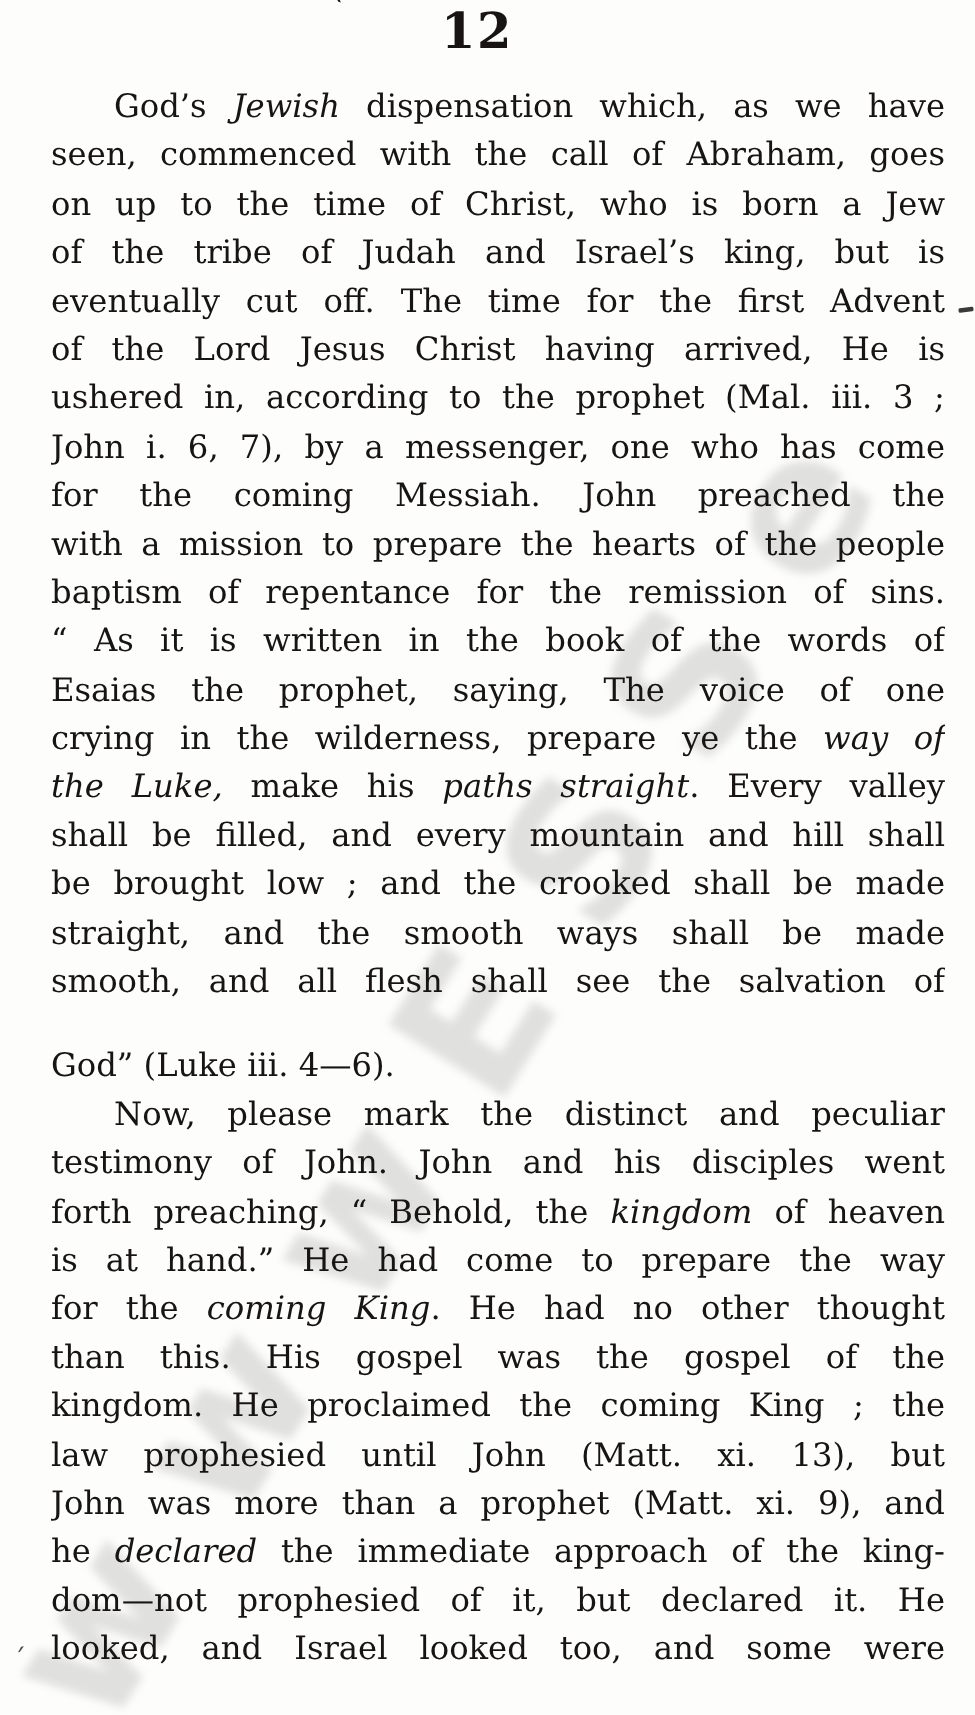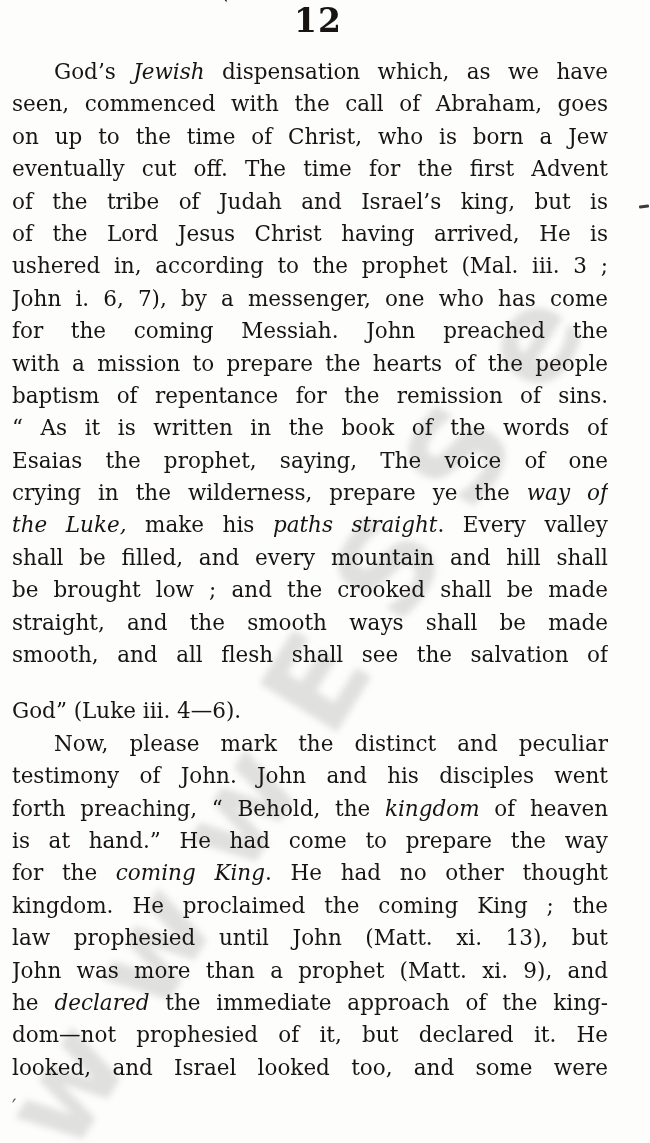--- a/index.html
+++ b/index.html
@@ -32,21 +32,21 @@
   }
   .speck-top {
     position: absolute;
     left: 219px; top: -6px;
     font-size: 21px; font-weight: bold;
     color: #1c1a18;
     transform: rotate(14deg);
   }
   .body-text {
     position: absolute;
-    top: 56px; left: 12px;
+    top: 56px; left: 34px;
     width: 596px;
   }
   .line {
     font-size: 21.5px;
     line-height: 32.4px;
     height: 32.4px;
     overflow: hidden;
     text-align: justify;
     text-align-last: justify;
     color: var(--ink);
@@ -97,42 +97,43 @@
   <div class="watermark">wwwESSe</div>
 
   <div class="pageno">12</div>
 
   <span class="speck-top">`</span>
 
   <div class="body-text">
       <div class="line indent"><span>God’s </span><i>Jewish</i><span> dispensation which, as we have</span></div>
       <div class="line"><span>seen, commenced with the call of Abraham, goes</span></div>
       <div class="line"><span>on up to the time of Christ, who is born a Jew</span></div>
+      <div class="line"><span>of the tribe of Judah and Israel’s king, but is</span></div>
       <div class="line"><span>eventually cut off. The time for the first Advent</span></div>
-      <div class="line"><span>of the tribe of Judah and Israel’s king, but is</span></div>
       <div class="line"><span>of the Lord Jesus Christ having arrived, He is</span></div>
       <div class="line"><span>ushered in, according to the prophet (Mal. iii. 3 ;</span></div>
       <div class="line"><span>John i. 6, 7), by a messenger, one who has come</span></div>
       <div class="line"><span>for the coming Messiah. John preached the</span></div>
       <div class="line"><span>with a mission to prepare the hearts of the people</span></div>
       <div class="line"><span>baptism of repentance for the remission of sins.</span></div>
       <div class="line"><span>“ As it is written in the book of the words of</span></div>
       <div class="line"><span>Esaias the prophet, saying, The voice of one</span></div>
       <div class="line"><span>crying in the wilderness, prepare ye the </span><i>way of</i></div>
       <div class="line"><i>the Luke,</i><span> make his </span><i>paths straight</i><span>. Every valley</span></div>
       <div class="line"><span>shall be filled, and every mountain and hill shall</span></div>
       <div class="line"><span>be brought low ; and the crooked shall be made</span></div>
       <div class="line"><span>straight, and the smooth ways shall be made</span></div>
       <div class="line"><span>smooth, and all flesh shall see the salvation of</span></div>
       <div class="line no-justify"><span>God” (Luke iii. 4—6).</span></div>
       <div class="line indent"><span>Now, please mark the distinct and peculiar</span></div>
       <div class="line"><span>testimony of John. John and his disciples went</span></div>
       <div class="line"><span>forth preaching, “ Behold, the </span><i>kingdom</i><span> of heaven</span></div>
       <div class="line"><span>is at hand.” He had come to prepare the way</span></div>
       <div class="line"><span>for the </span><i>coming King</i><span>. He had no other thought</span></div>
+      <div class="line"><span>than this. His gospel was the gospel of the</span></div>
       <div class="line"><span>kingdom. He proclaimed the coming King ; the</span></div>
       <div class="line"><span>law prophesied until John (Matt. xi. 13), but</span></div>
       <div class="line"><span>John was more than a prophet (Matt. xi. 9), and</span></div>
       <div class="line"><span>he </span><i>declared</i><span> the immediate approach of the king-</span></div>
       <div class="line"><span>dom—not prophesied of it, but declared it. He</span></div>
       <div class="line"><span>looked, and Israel looked too, and some were</span></div>
     </div>
 
   <div class="edge-dash"></div>
 

